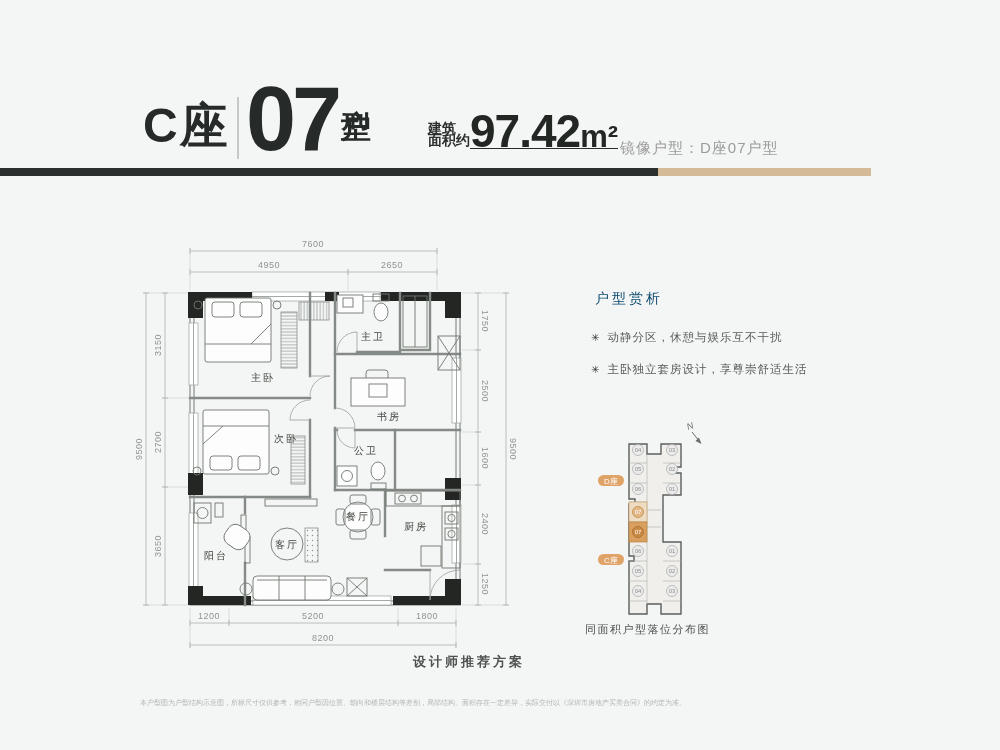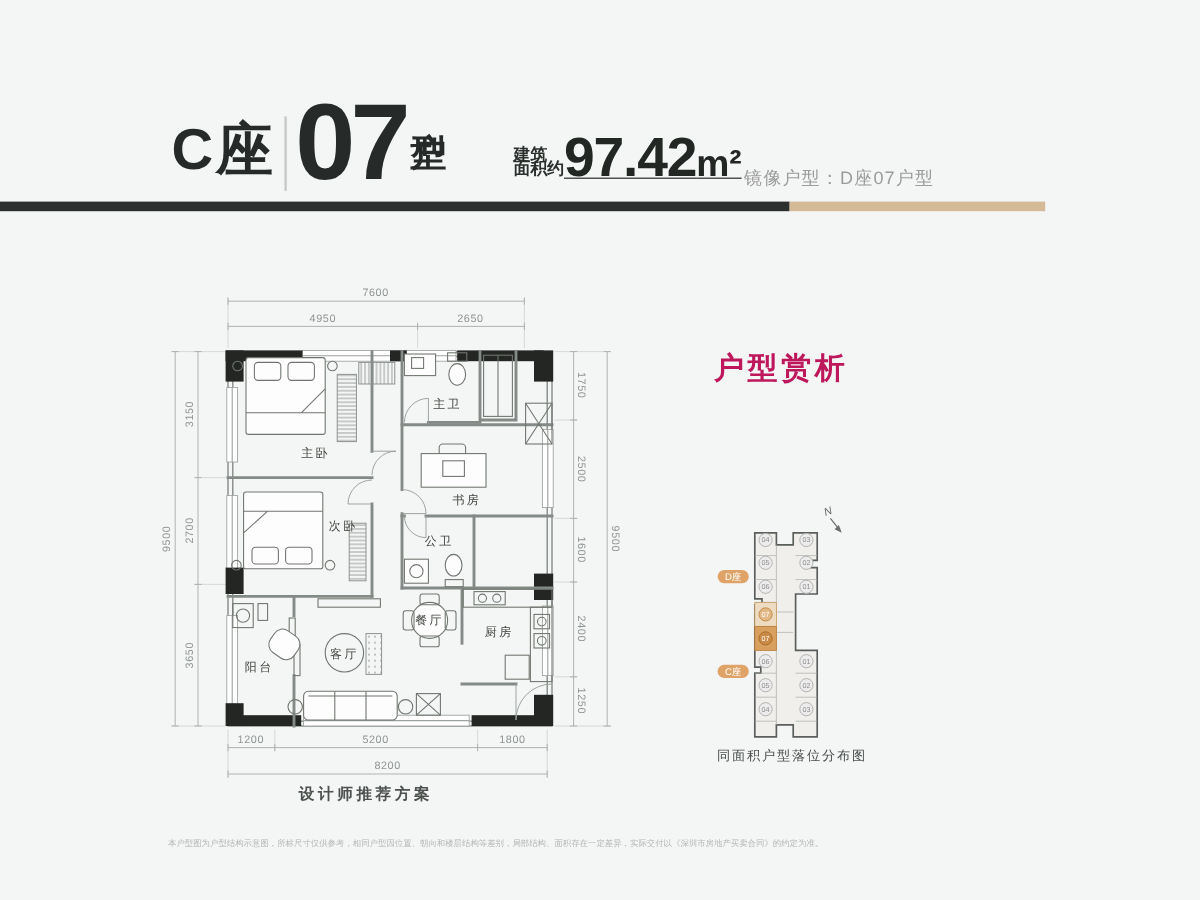--- a/index.html
+++ b/index.html
@@ -17,27 +17,27 @@
   .unittype{left:338px;top:85px;font-size:30px;font-weight:700;line-height:32px;width:34px;color:#262b29;
             writing-mode:vertical-rl;letter-spacing:3px;}
   .arealabel{left:428px;top:122px;font-size:14px;font-weight:700;line-height:12px;color:#2b302d;}
   .areaval{left:470px;top:108px;line-height:1;white-space:nowrap;text-decoration:underline;}
   .areaval .num{font-size:46px;font-weight:800;letter-spacing:-1px;color:#222724;}
   .areaval .unit{font-size:31px;font-weight:700;color:#222724;}
   .mirror{left:620px;top:139px;font-size:15px;color:#9b9b9b;letter-spacing:1px;}
   .rule{left:0;top:168px;height:8px;width:658px;background:#2b302e;}
   .rule2{left:658px;top:168px;height:8px;width:213px;background:#d5ba98;}
   
-  .an-title{left:595px;top:290px;font-size:25px;font-weight:700;letter-spacing:3px;color:#be185d;}
+  .an-title{left:595px;top:290px;font-size:14px;font-weight:400;letter-spacing:3px;color:#0c4a6e;}
   .an-list{left:591px;top:330px;list-style:none;margin:0;padding:0;}
   .an-list li{font-size:11.5px;color:#565b58;letter-spacing:1px;margin-bottom:16.5px;white-space:nowrap;}
   .an-list .bsym{color:#3a3f3c;font-size:10px;margin-right:7px;}
-  .loc-caption{left:585px;top:622px;width:150px;text-align:center;font-size:11px;letter-spacing:1.5px;color:#4a4f4c;}
+  .loc-caption{left:585px;top:622px;width:150px;text-align:left;font-size:11px;letter-spacing:1.5px;color:#4a4f4c;}
   
-  .fp-caption{left:85px;top:653px;width:440px;text-align:center;font-size:13px;font-weight:600;letter-spacing:3px;color:#4d524f;}
+  .fp-caption{left:85px;top:653px;width:440px;text-align:right;font-size:13px;font-weight:600;letter-spacing:3px;color:#4d524f;}
   .disclaimer{left:140px;top:698px;width:720px;font-size:7px;color:#b5b5b5;letter-spacing:0;}
   svg{font-family:"Liberation Sans","DejaVu Sans",sans-serif;}
   svg .dl{stroke:#abb1ae;stroke-width:0.8;fill:none;}
   svg .ext{stroke:#c9cdca;stroke-width:0.6;fill:none;}
   svg .dt{font-size:9px;fill:#8f9591;letter-spacing:0.5px;}
   svg .wall{stroke:#848a86;stroke-width:2.4;fill:none;stroke-linecap:square;}
   svg .shell{stroke:#7f8581;stroke-width:1.1;fill:none;}
   svg .thin{stroke:#9aa09c;stroke-width:0.9;fill:none;}
   svg .furn{stroke:#70766f;stroke-width:0.9;fill:#fdfdfd;}
   svg .furn2{stroke:#70766f;stroke-width:0.9;fill:none;}
@@ -302,20 +302,22 @@
     <circle class="furn2" cx="202" cy="316" r="16"></circle>
     <text class="rlab" x="202" y="320" font-size="9">客厅</text>
     <text class="rlab" x="131" y="331">阳台</text>
   </g>
 </svg>
 
 <div class="abs fp-caption">设计师推荐方案</div>
 
 <div class="abs an-title">户型赏析</div>
 <ul class="abs an-list">
+  <li><span class="bsym">✳</span><span>动静分区，休憩与娱乐互不干扰</span></li>
+  <li><span class="bsym">✳</span><span>主卧独立套房设计，享尊崇舒适生活</span></li>
 </ul>
 
 <svg class="abs" style="left:595px;top:415px" width="130" height="210" viewBox="0 0 130 210">
 
   <g>
     <text x="93" y="15" font-size="9" font-style="italic" fill="#6a6f6c" transform="rotate(-20 93 15)">N</text>
     <path d="M97,17 L105,27" stroke="#6a6f6c" stroke-width="1" fill="none"></path>
     <polygon points="106.5,29 100.5,26 104,22.5" fill="#6a6f6c"></polygon>
   </g>
 

